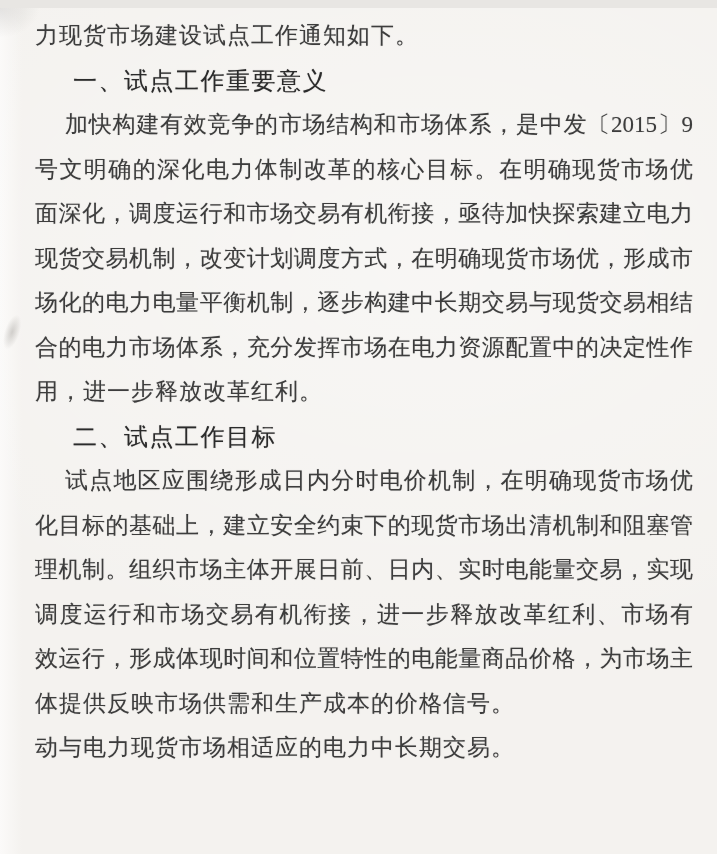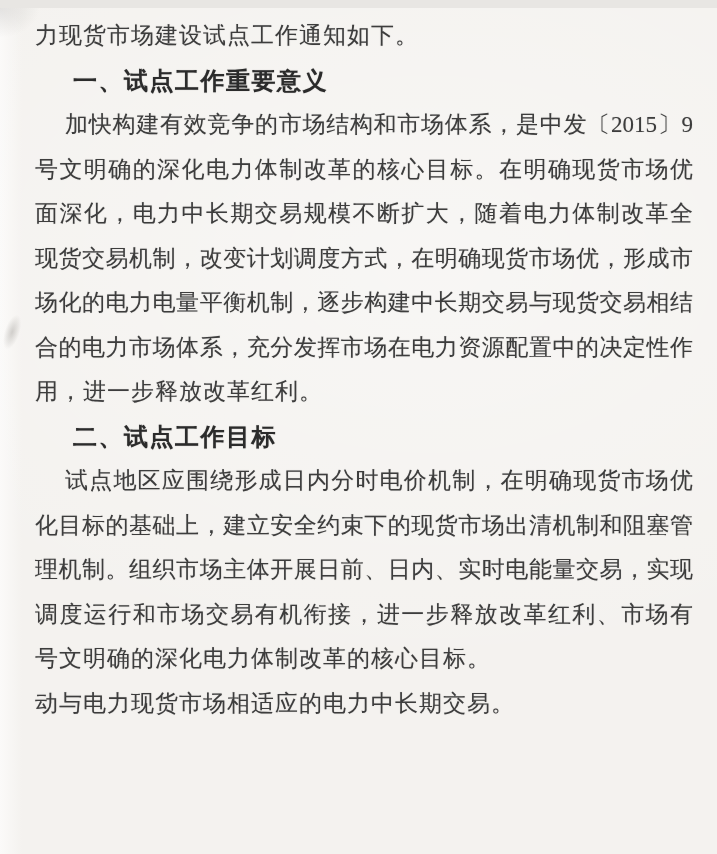--- a/index.html
+++ b/index.html
@@ -40,21 +40,21 @@
   }
   .line.last {
     letter-spacing: 1px;
   }
   .line.first {
     text-indent: 30px;
     font-family: Liberation Serif, serif;
   }
   .line.heading {
     font-family: "Liberation Sans", sans-serif;
-    font-weight: bold;
+    font-weight: normal;
     font-size: 24px;
     color: #2b2b2b;
     letter-spacing: 1.5px;
     text-indent: 38px;
     text-shadow: 0 0 1px rgba(40,40,40,0.4);
   }
   .smudge {
     position: absolute;
     left: 0px;
     top: 295px;
@@ -80,31 +80,32 @@
 <div class="page">
   <div class="corner-shade"></div>
   <div class="content">
 
     <div class="line last">力现货市场建设试点工作通知如下。</div>
 
     <div class="line heading">一、试点工作重要意义</div>
 
     <div class="line fill first">加快构建有效竞争的市场结构和市场体系，是中发〔2015〕9</div>
     <div class="line fill">号文明确的深化电力体制改革的核心目标。在明确现货市场优</div>
-    <div class="line fill">面深化，电力中长期交易规模不断扩大，随着电力体制改革全</div>
+    <div class="line fill">面深化，调度运行和市场交易有机衔接，亟待加快探索建立电力</div>
     <div class="line fill">现货交易机制，改变计划调度方式，在明确现货市场优，形成市</div>
     <div class="line fill">场化的电力电量平衡机制，逐步构建中长期交易与现货交易相结</div>
     <div class="line fill">合的电力市场体系，充分发挥市场在电力资源配置中的决定性作</div>
     <div class="line last">用，进一步释放改革红利。</div>
 
     <div class="line heading">二、试点工作目标</div>
 
     <div class="line fill first">试点地区应围绕形成日内分时电价机制，在明确现货市场优</div>
     <div class="line fill">化目标的基础上，建立安全约束下的现货市场出清机制和阻塞管</div>
     <div class="line fill">理机制。组织市场主体开展日前、日内、实时电能量交易，实现</div>
     <div class="line fill">调度运行和市场交易有机衔接，进一步释放改革红利、市场有</div>
-    <div class="line last">号文明确的深化电力体制改革的核心目标。</div>
+    <div class="line fill">效运行，形成体现时间和位置特性的电能量商品价格，为市场主</div>
+    <div class="line last">体提供反映市场供需和生产成本的价格信号。</div>
 
     <div class="line last">动与电力现货市场相适应的电力中长期交易。</div>
 
   </div>
   <div class="smudge"></div>
 </div>
 
 </body></html>

